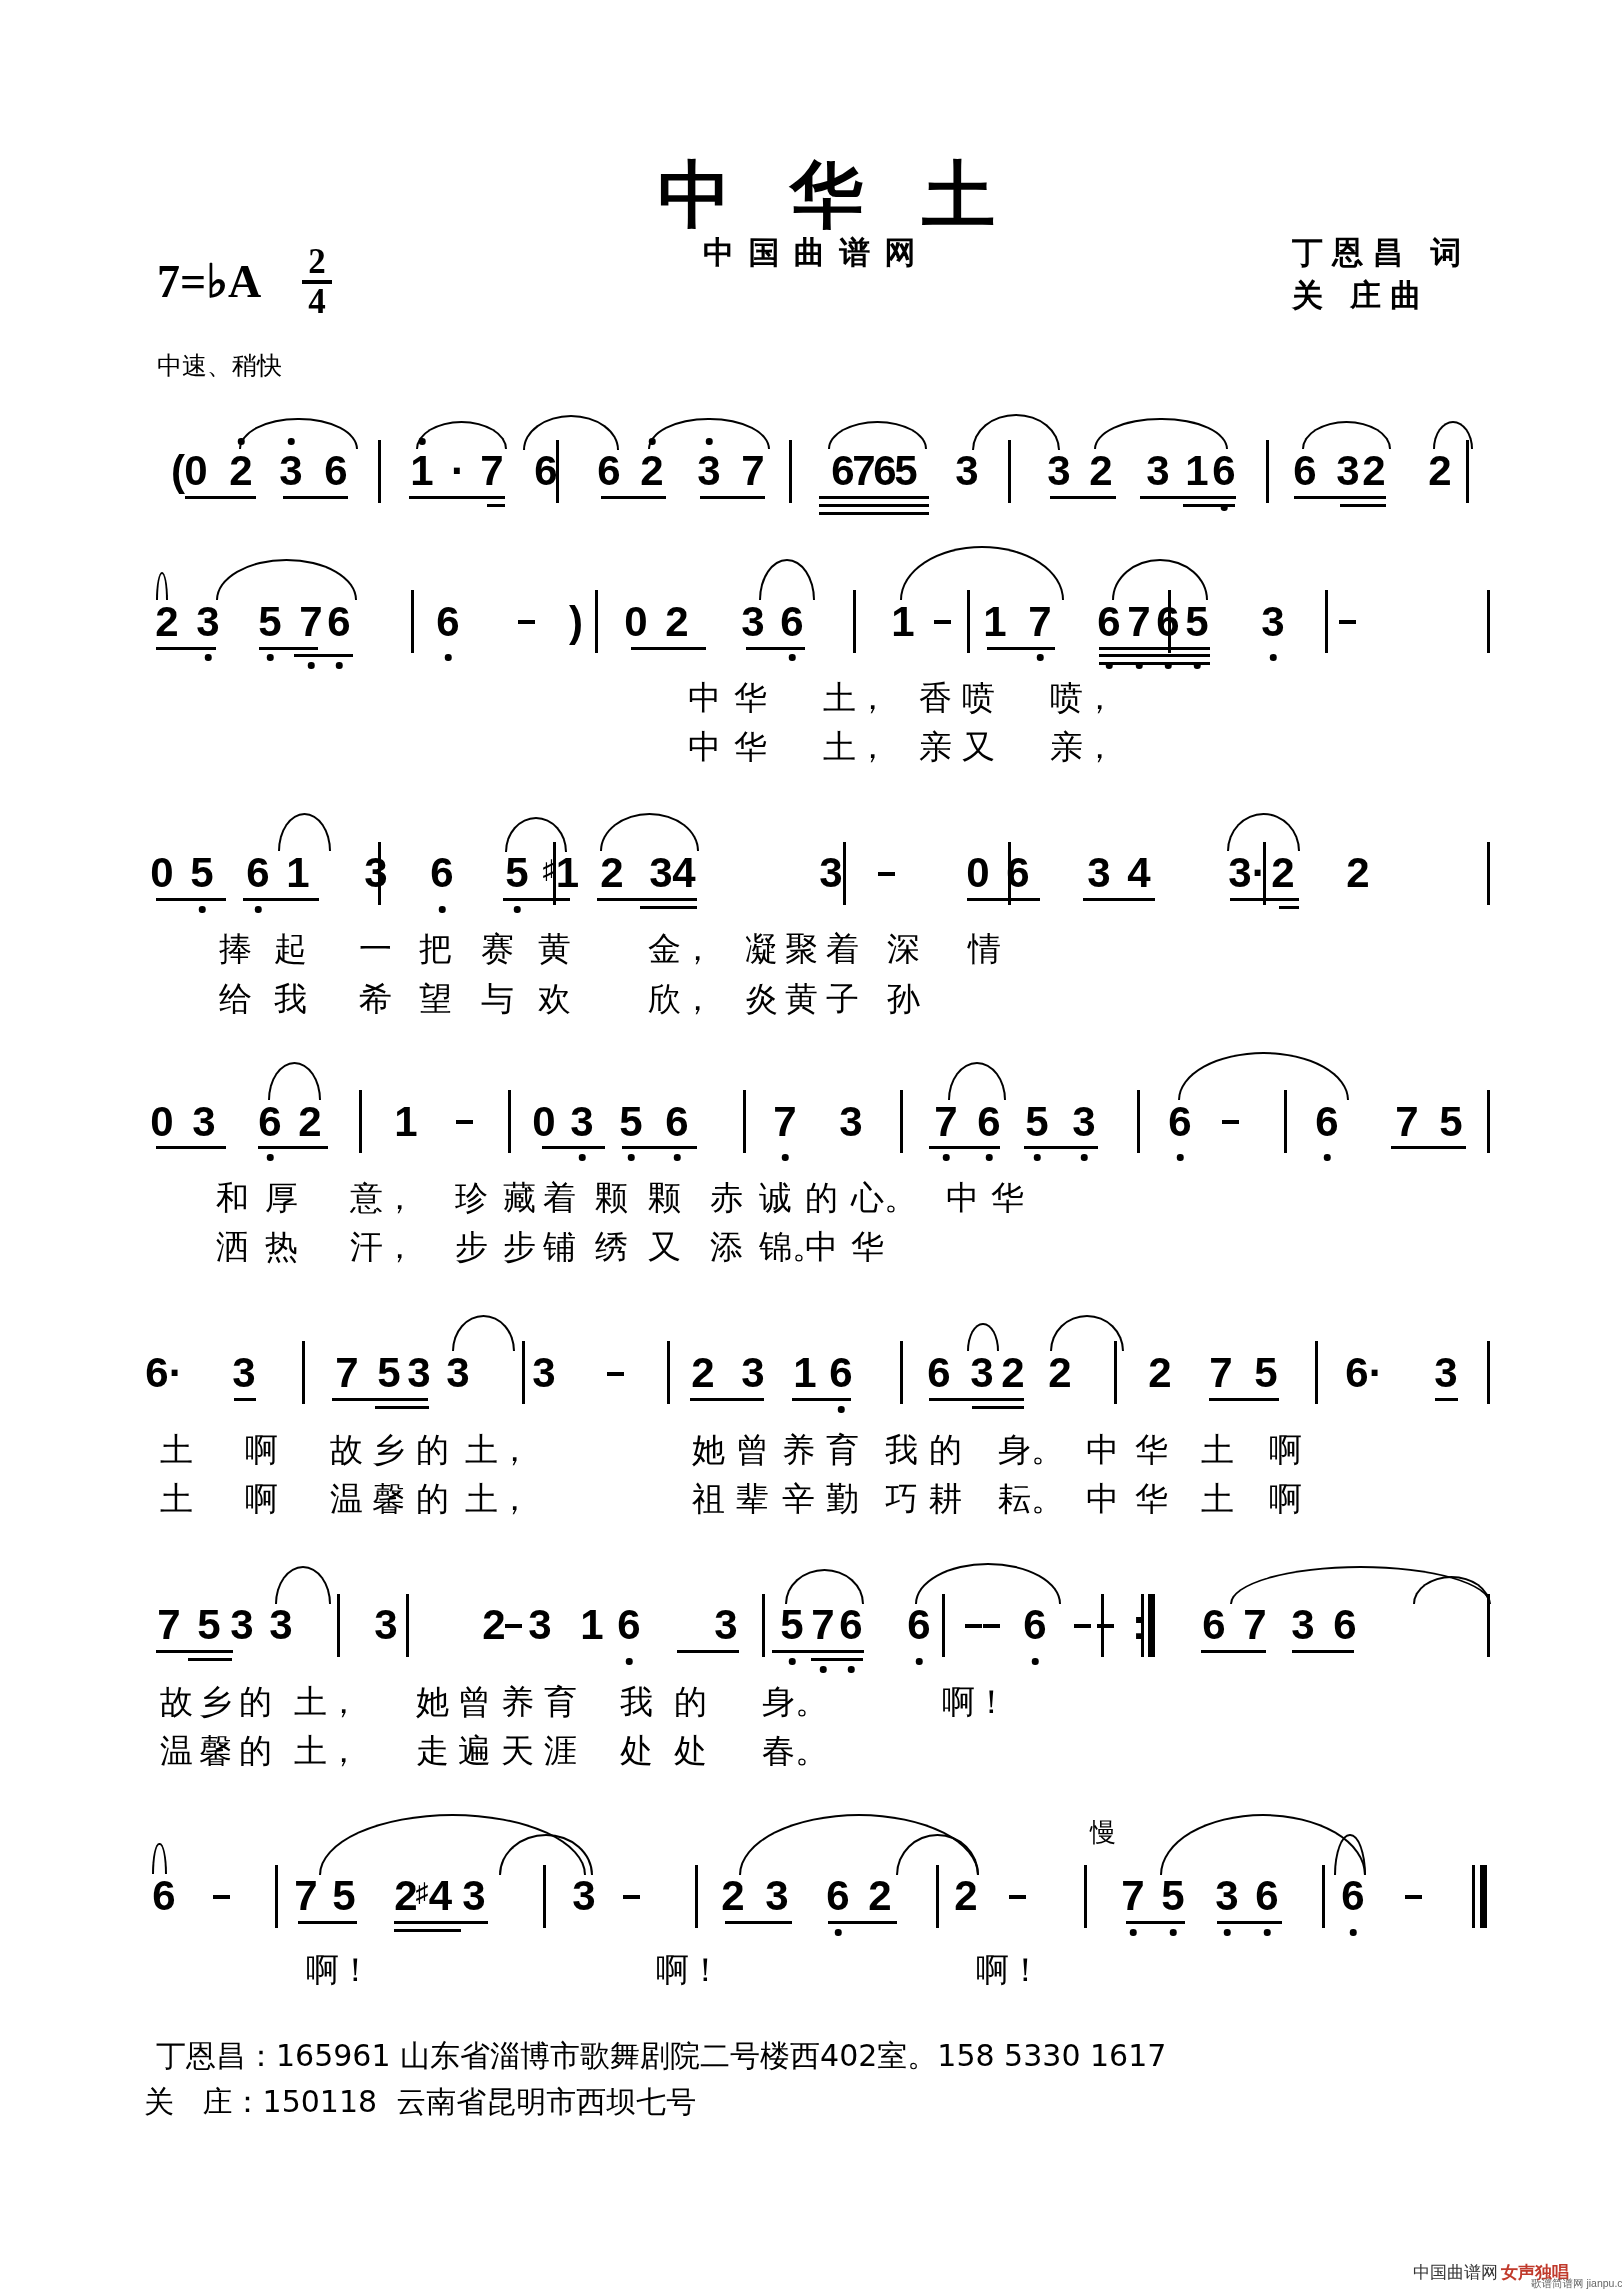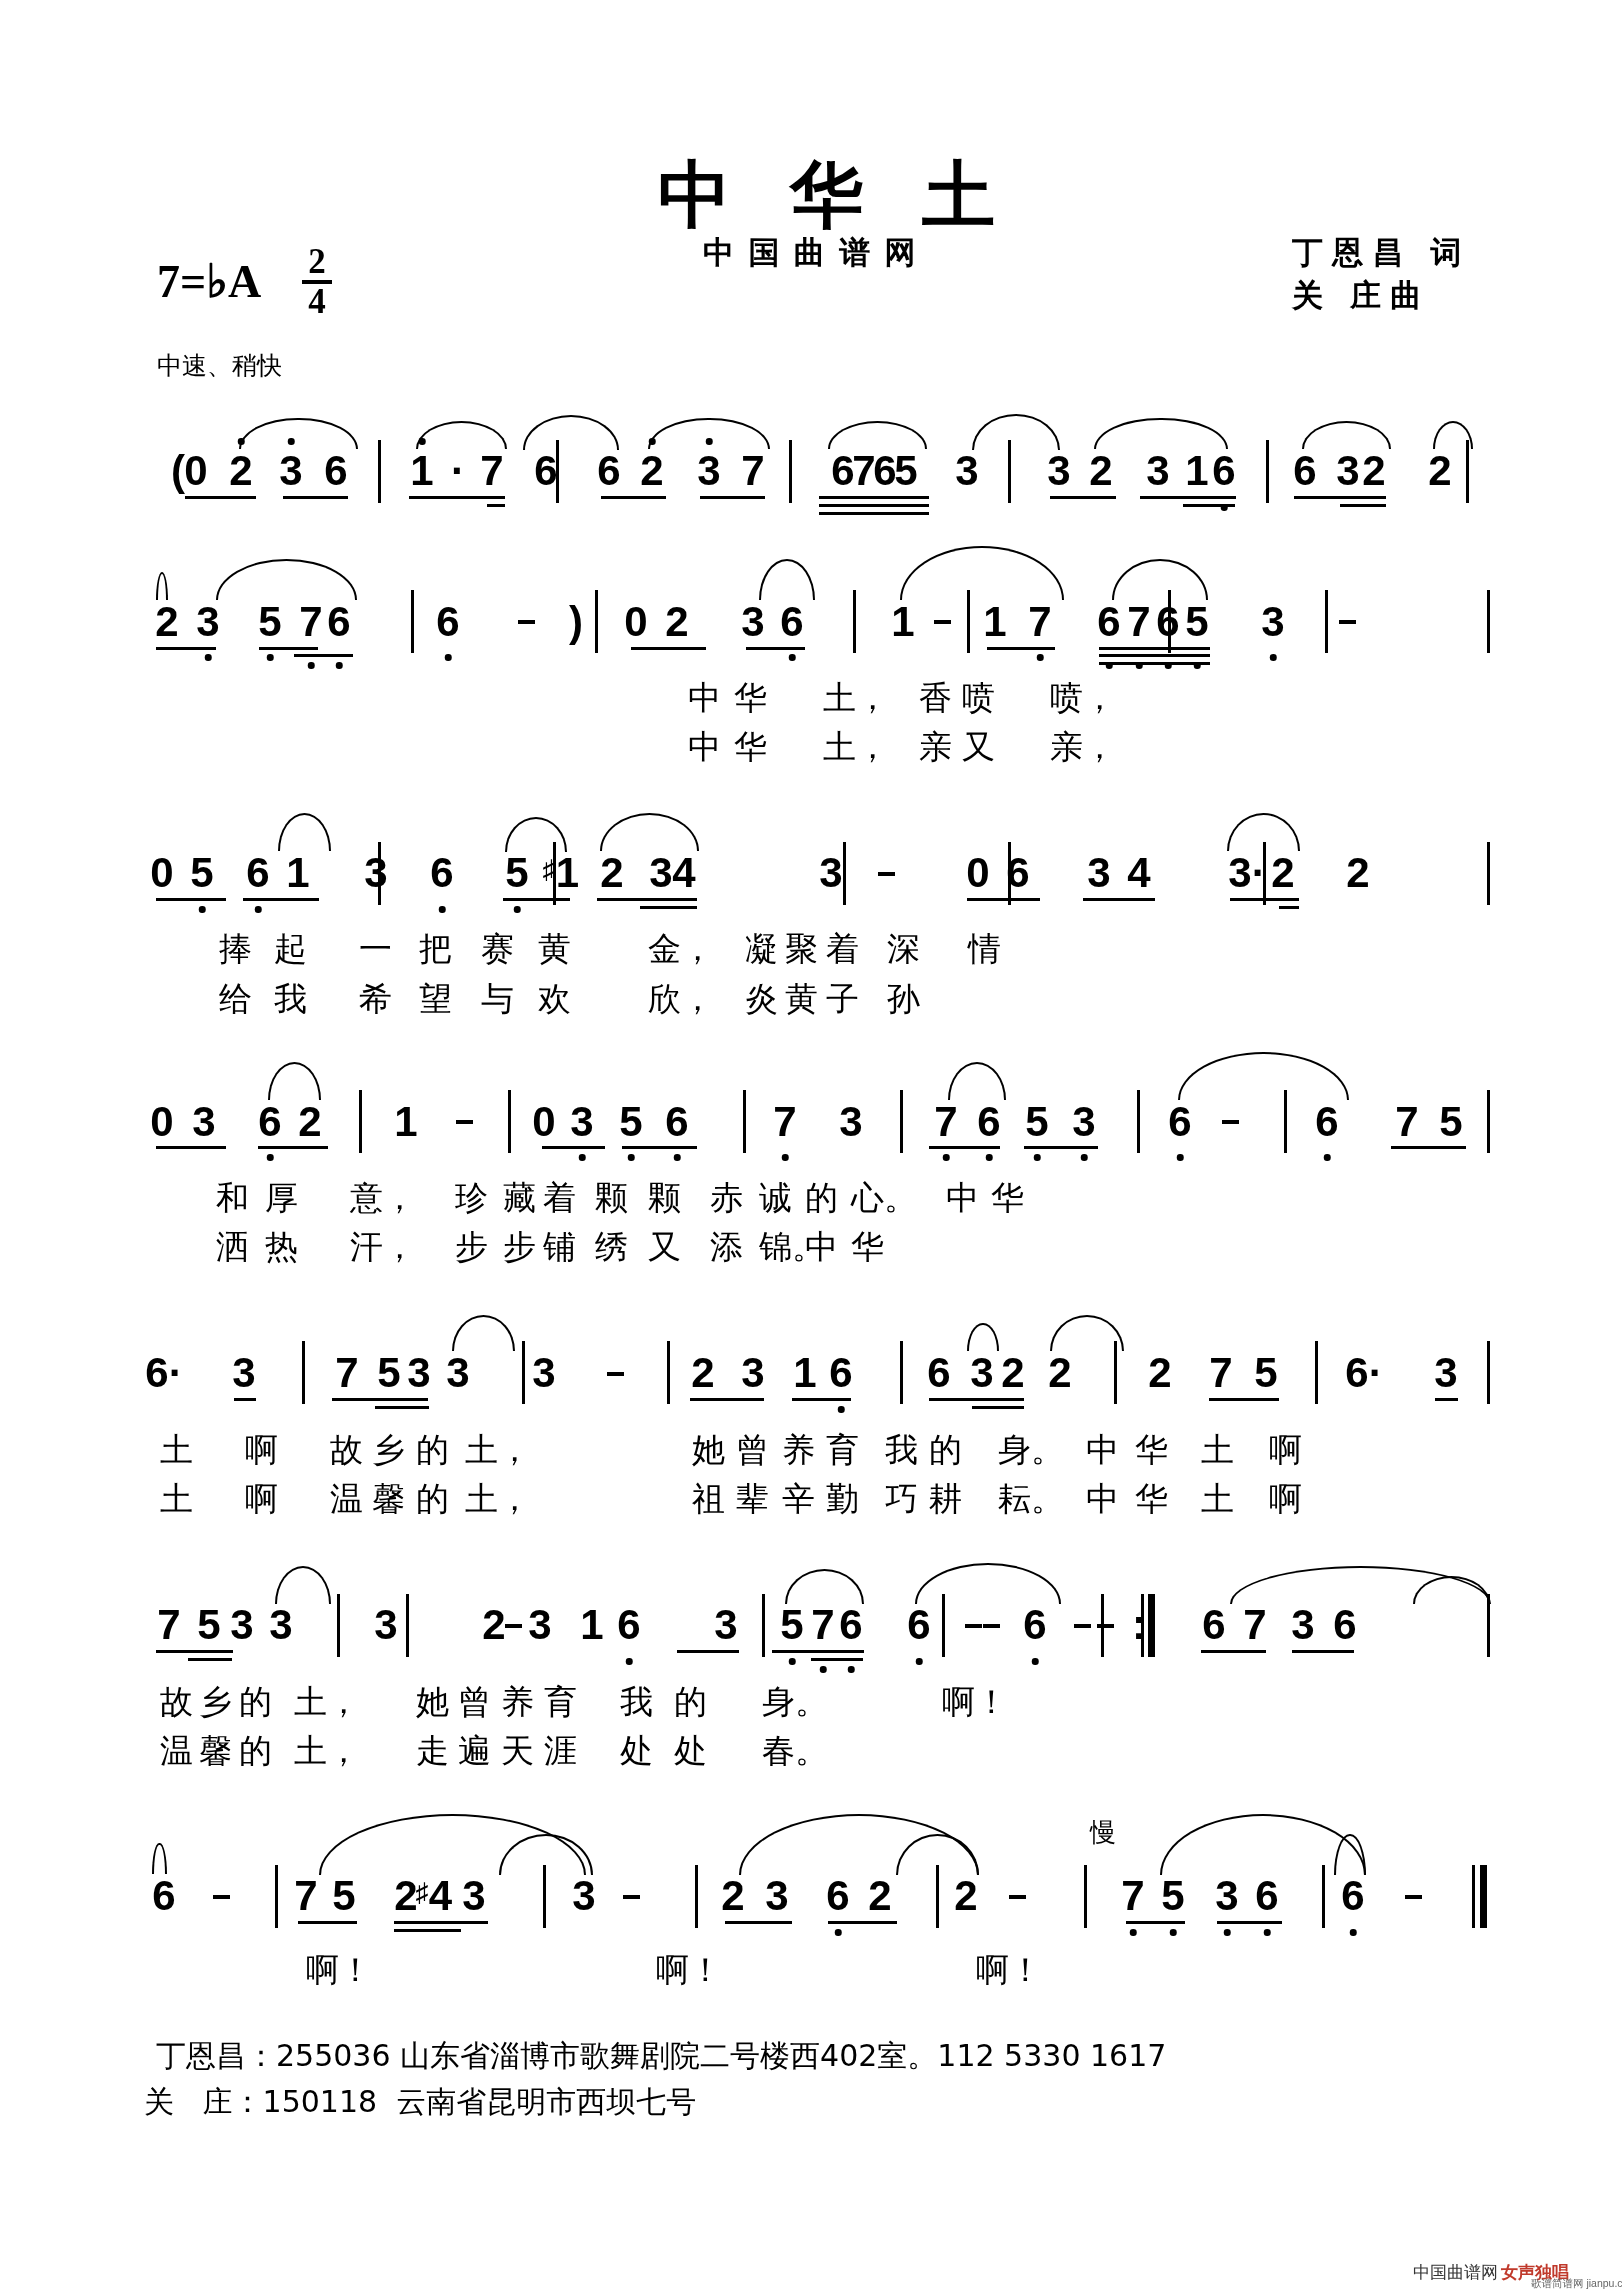--- a/index.html
+++ b/index.html
@@ -514,21 +514,21 @@
       <div class="abs dash" style="left: 213px; top: 1895px;"></div>
       <div class="abs dash" style="left: 623px; top: 1895px;"></div>
       <div class="abs dash" style="left: 1009px; top: 1895px;"></div>
       <div class="abs dash" style="left: 1405px; top: 1895px;"></div>
       <div class="abs lyric" style="left: 1090px; top: 1816px; font-size: 26px;">慢</div>
       <div class="abs lyric" style="left: 306px; top: 1953px;">啊！</div>
       <div class="abs lyric" style="left: 656px; top: 1953px;">啊！</div>
       <div class="abs lyric" style="left: 976px; top: 1953px;">啊！</div>
     </div>
 
-  <div class="abs footer" style="left:156px;top:2036px;">丁恩昌：255036  山东省淄博市歌舞剧院二号楼西402室。112 5330 1617</div>
+  <div class="abs footer" style="left:156px;top:2036px;">丁恩昌：165961  山东省淄博市歌舞剧院二号楼西402室。158 5330 1617</div>
   <div class="abs footer" style="left:144px;top:2082px;white-space:pre;">关   庄：150118  云南省昆明市西坝七号</div>
 
   <div class="abs" style="left:1413px;top:2261px;">
     <span class="wm">中国曲谱网</span>
     <span class="wm" style="color:#c0392b;font-weight:bold;">女声独唱</span>
   </div>
   <div class="abs" style="left:1531px;top:2277px;font-size:10.5px;color:#666;">歌谱简谱网 jianpu.cn</div>
 </div>
 
 

